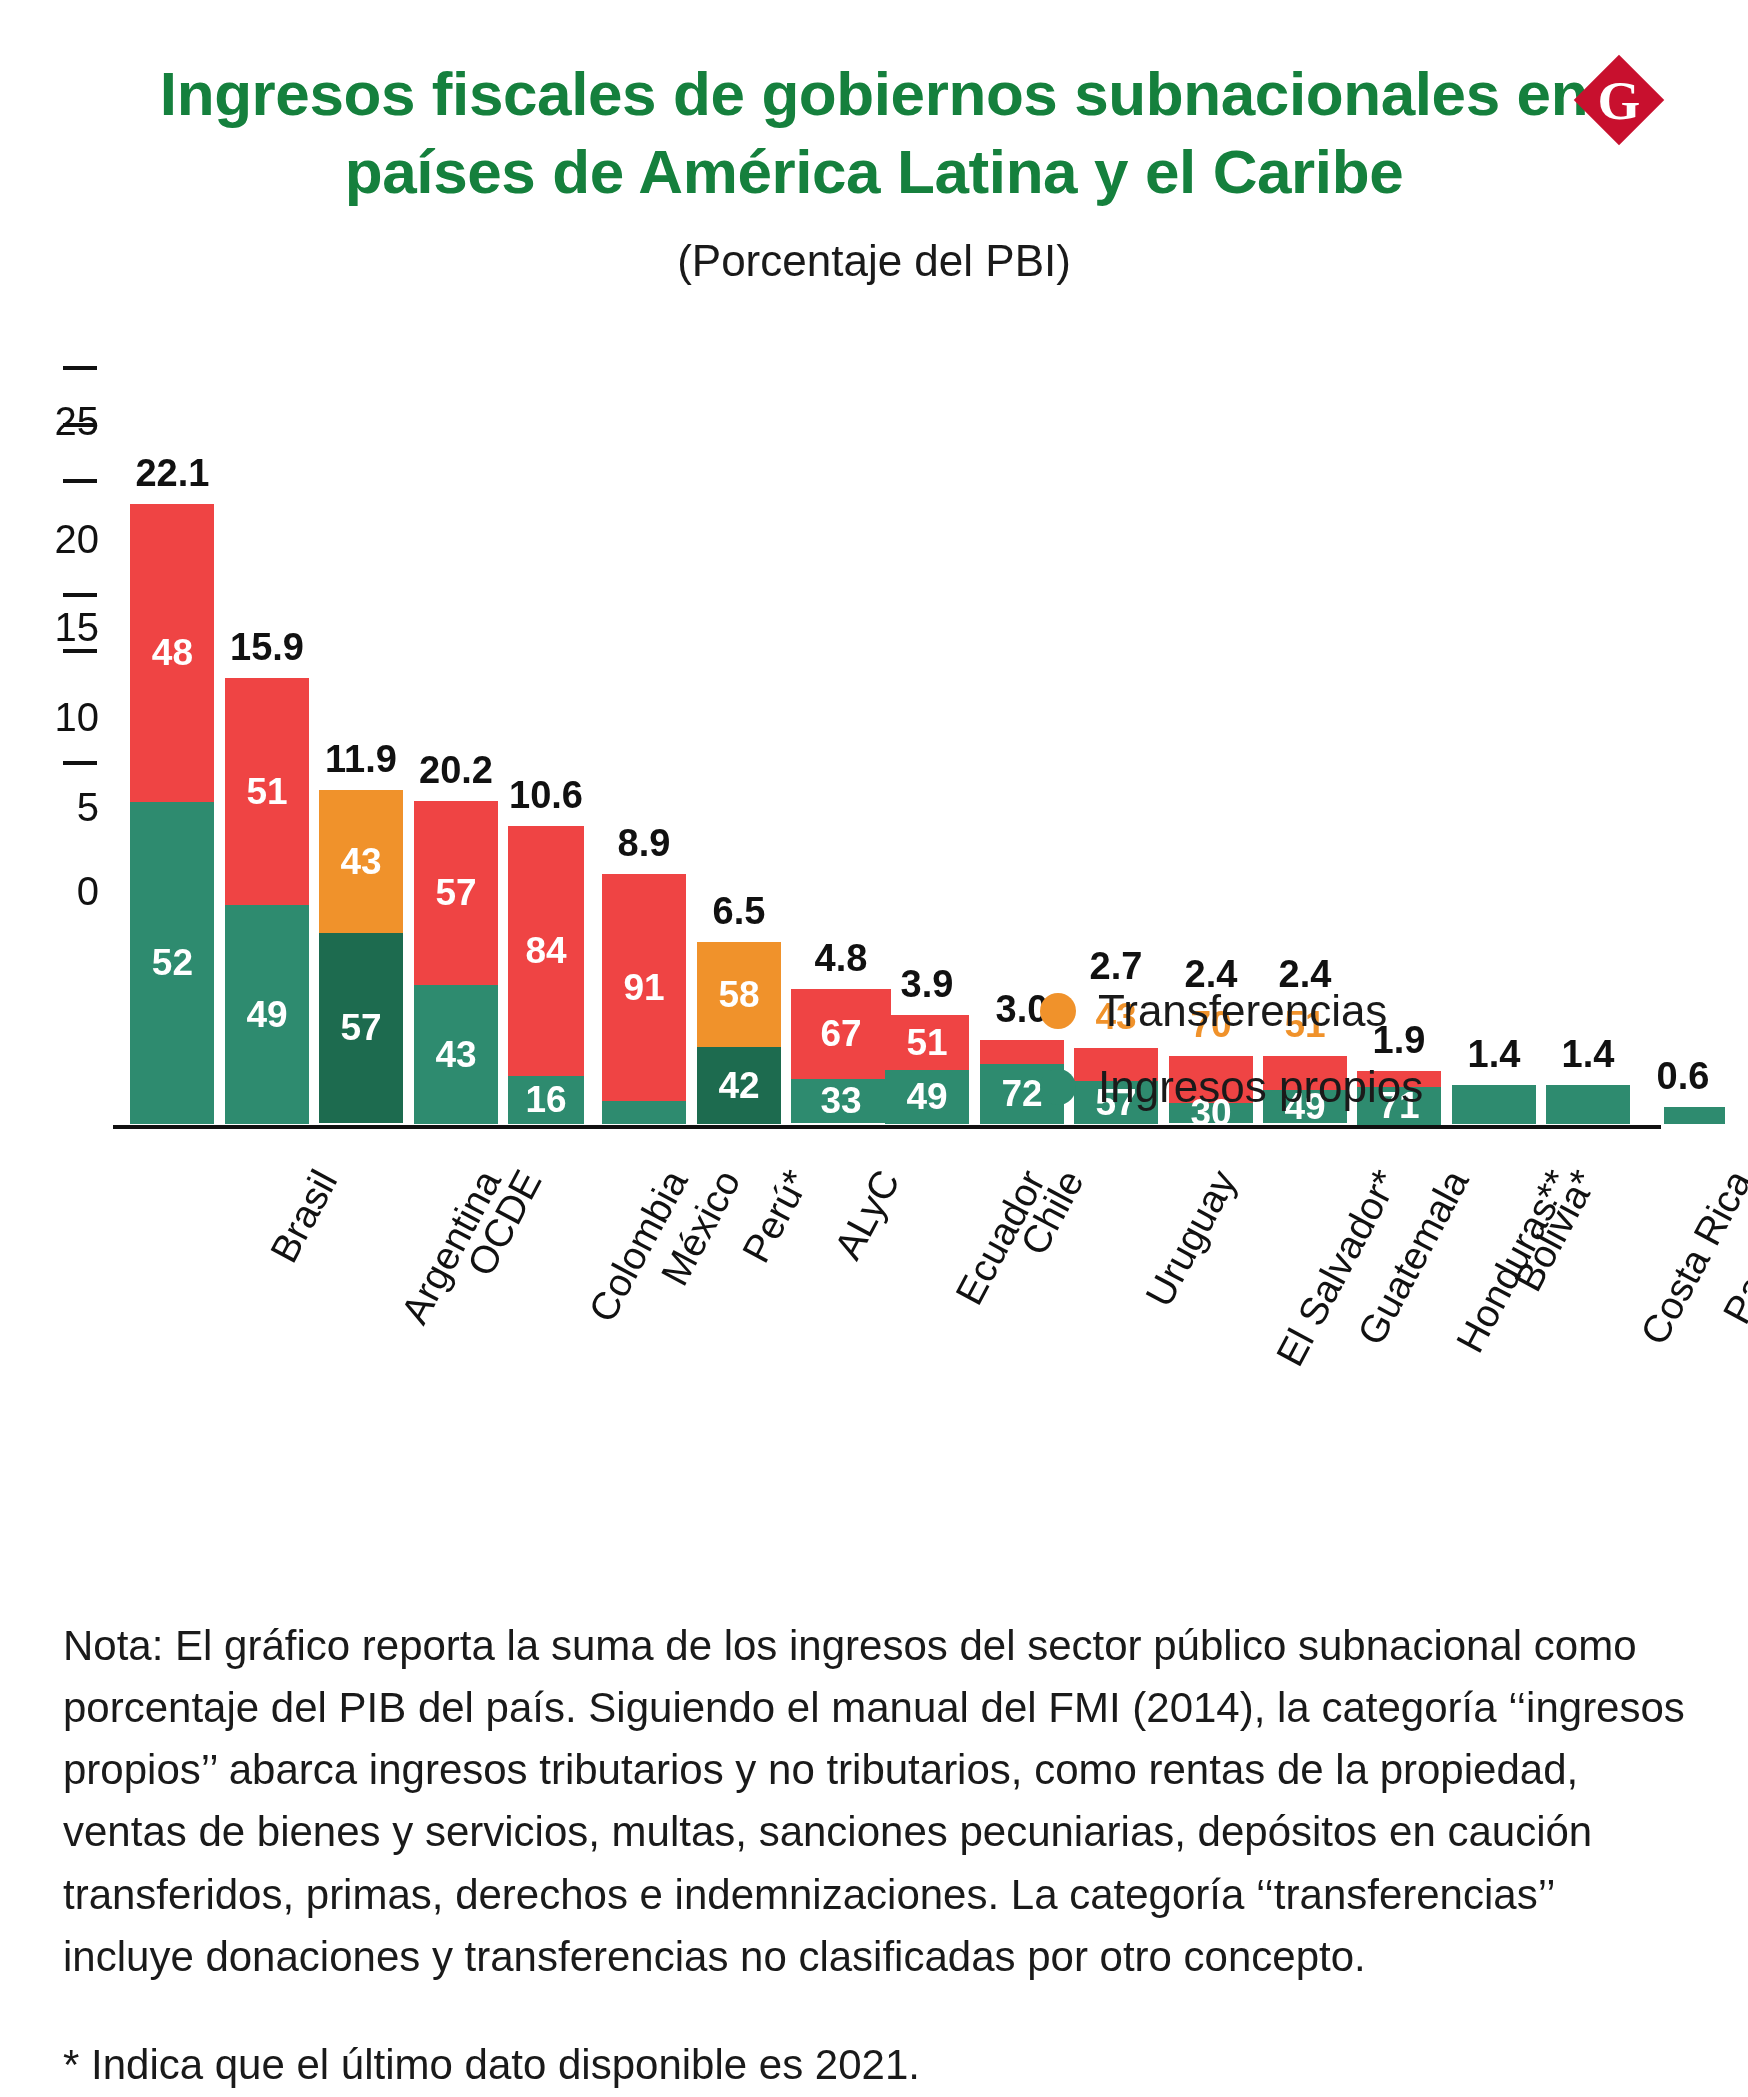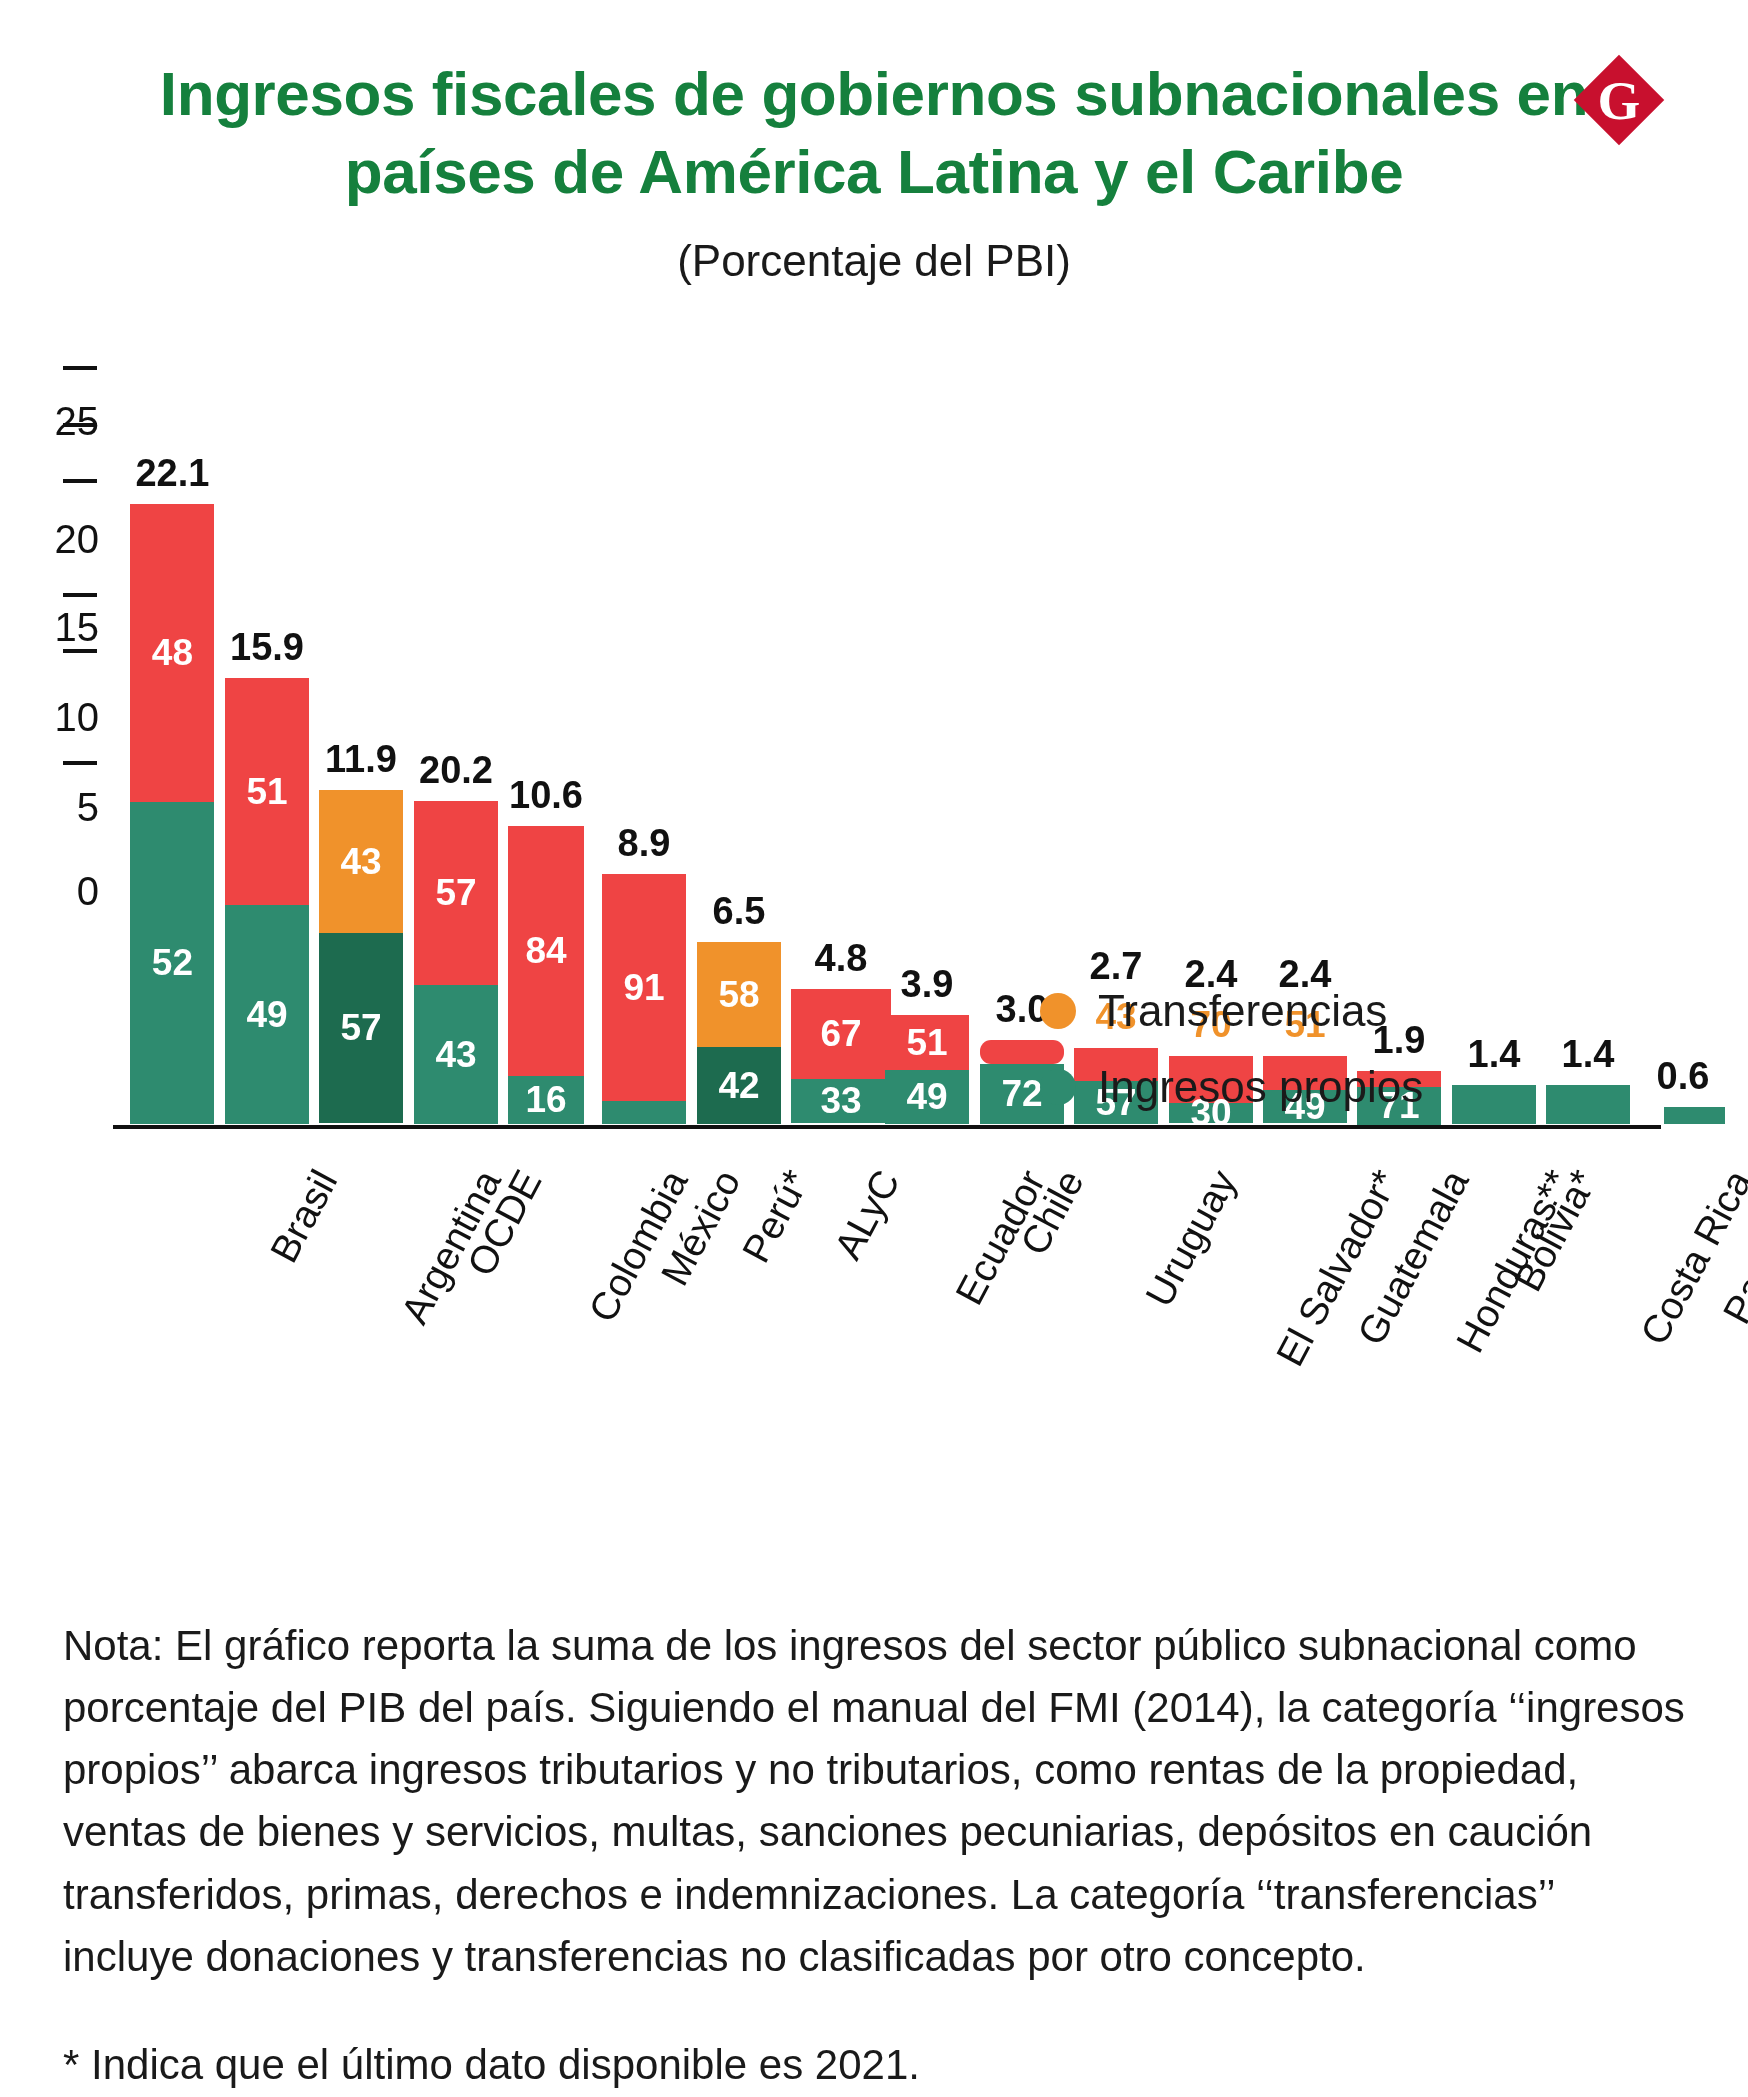--- a/index.html
+++ b/index.html
@@ -274,21 +274,21 @@
     </div>
 
     <div class="bar-group" style="left:763px; width:84px; height:109px;">
       <div class="total-label" style="top:-52px;">3.9</div>
       <div class="seg transfer" style="height:56px;">51</div>
       <div class="seg own" style="height:54px;">49</div>
     </div>
 
     <div class="bar-group" style="left:858px; width:84px; height:84px;">
       <div class="total-label" style="top:-52px;">3.0</div>
-      <div class="seg transfer seg-empty" style="height:23.5px;border-radius:11px;">28</div>
+      <div class="seg transfer seg-empty" style="height:23.5px;">28</div>
       <div class="seg own" style="height:61px;">72</div>
     </div>
 
     <div class="bar-group" style="left:952px; width:84px; height:76px;">
       <div class="total-label" style="top:-103px;">2.7</div>
       <div class="seg-out" style="top:-52px;">43</div>
       <div class="seg transfer" style="height:33px;"></div>
       <div class="seg own" style="height:43px;">57</div>
     </div>
 

